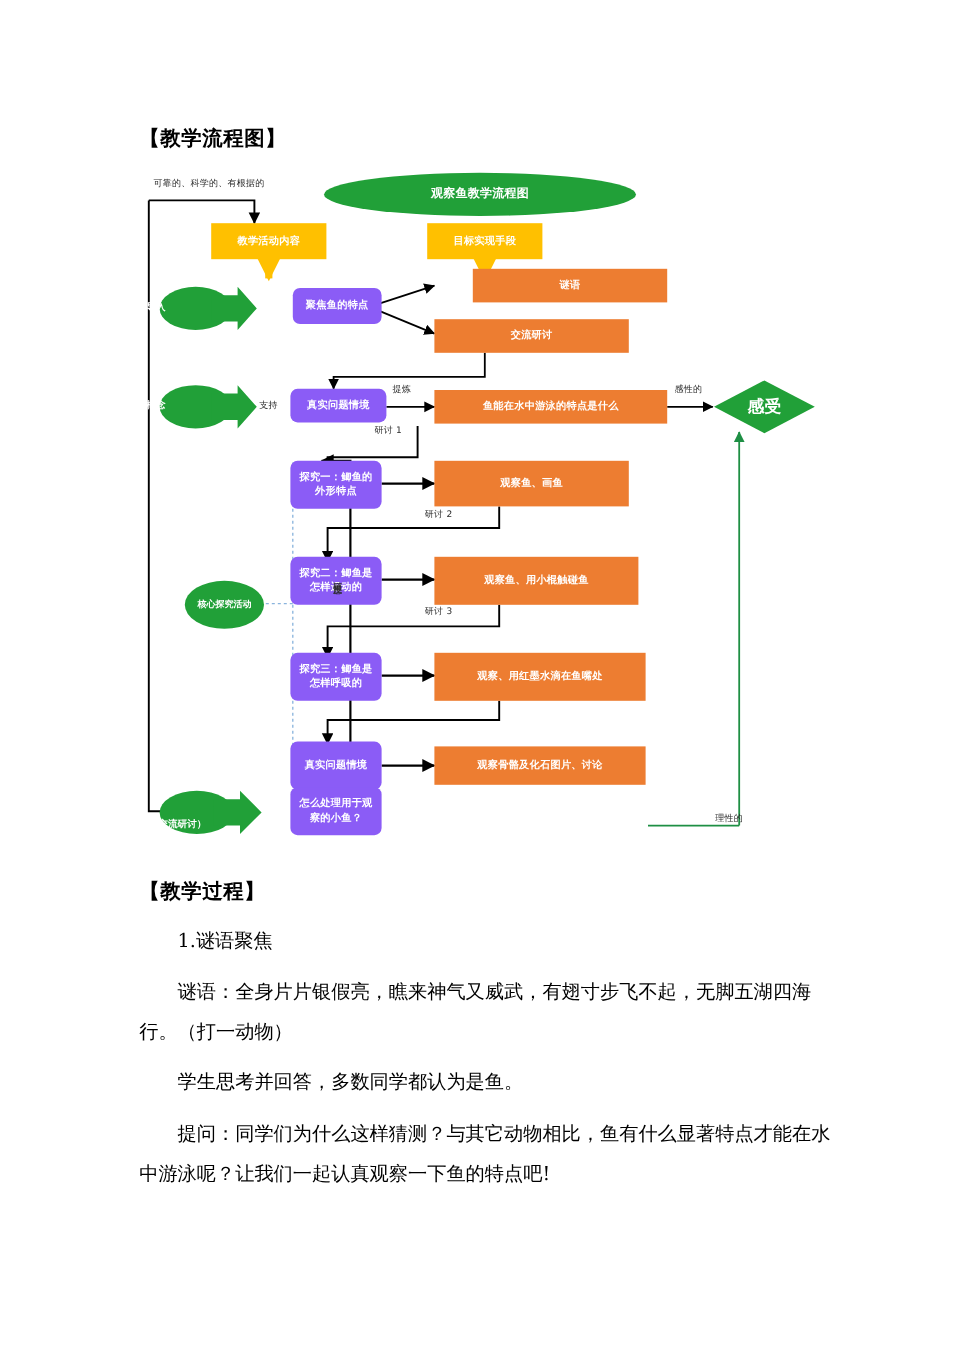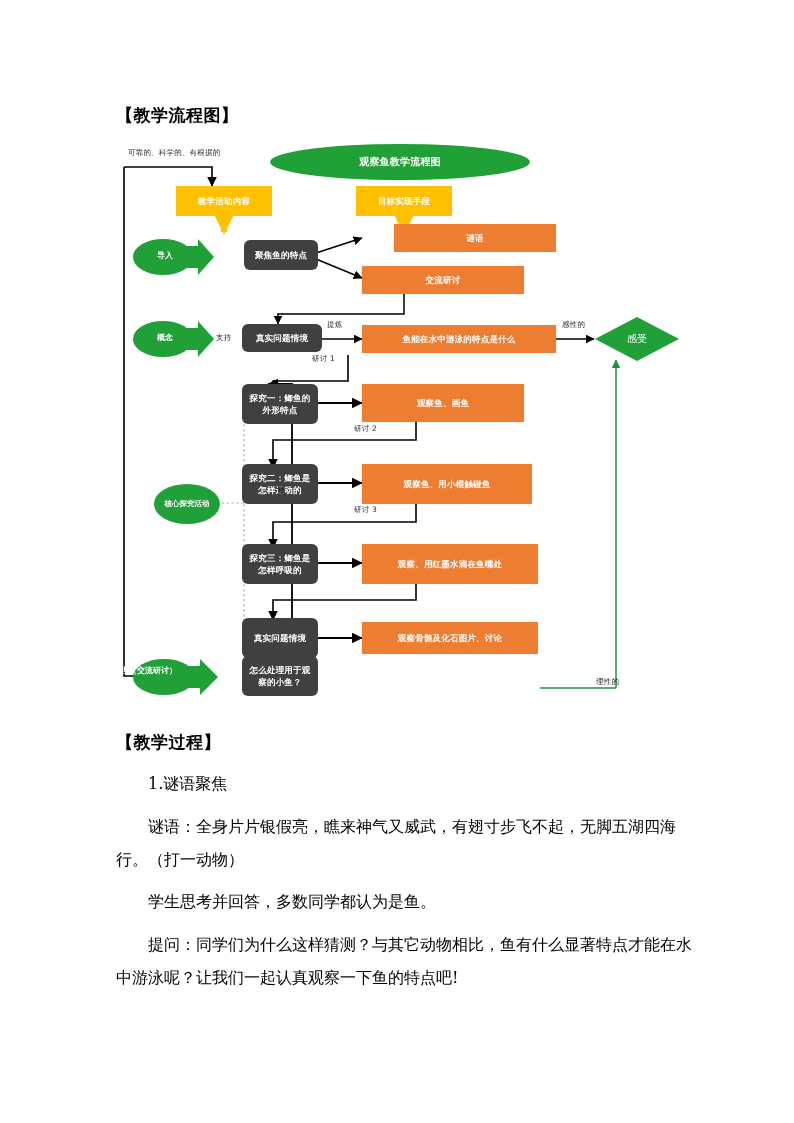--- a/index.html
+++ b/index.html
@@ -66,21 +66,21 @@
     align-items: center;
     justify-content: center;
     text-align: center;
     font-family: "DejaVu Sans", "Liberation Sans", sans-serif;
     color: #ffffff;
     font-size: 8.5px;
     line-height: 12px;
     font-weight: bold;
     letter-spacing: 0.2px;
   }
-  .node.blue   { background: #404040; border-radius: 6px; }
+  .node.blue   { background: #8b5cf6; border-radius: 6px; }
   .node.orange { background: #ed7d31; }
   .node.yellow { background: #ffc000; }
   .node.title  {
     background: #21a038;
     border-radius: 50% / 50%;
     font-size: 10px;
     color: #fff;
   }
 
   .lbl {
@@ -106,38 +106,37 @@
     justify-content: center;
   }
   .arrowshape .cap {
     position: absolute;
     z-index: 2;
     color: #fff;
     font-family: "DejaVu Sans", "Liberation Sans", sans-serif;
     font-size: 8px;
     line-height: 10.5px;
     font-weight: bold;
-    text-align: center;
     width: 100%;
     left: -8px;
   }
 
   .diamond {
     position: absolute;
     display: flex;
     align-items: center;
     justify-content: center;
   }
   .diamond .cap {
     position: absolute;
     z-index: 2;
     color: #fff;
     font-family: "DejaVu Sans", "Liberation Sans", sans-serif;
-    font-size: 10px;
-    font-weight: normal;
+    font-size: 14px;
+    font-weight: bold;
   }
 
   .ellipse {
     position: absolute;
     border-radius: 50%;
     background: #21a038;
     display: flex;
     align-items: center;
     justify-content: center;
     text-align: center;
@@ -242,21 +241,21 @@
 
     <div class="ellipse" style="left:38px; top:356px; width:66px; height:40px;">
       <span style="display:block; width:46px;">核心探究活动</span>
     </div>
 
     <div class="arrowshape" style="left:14px; top:526px; width:90px; height:46px;">
       <svg width="90" height="46" viewBox="0 0 90 46">
         <ellipse cx="34" cy="23" rx="31" ry="18" fill="#21a038"></ellipse>
         <path d="M48,12 L70,12 L70,5 L88,23 L70,41 L70,34 L48,34 z" fill="#21a038"></path>
       </svg>
-      <span class="cap" style="top:12px; left:-22px; width:74px;">推理（交流研讨）</span>
+      <span class="cap" style="top:28px; left:-22px; width:74px;">推理（交流研讨）</span>
     </div>
 
     <div class="node blue" style="left:128px; top:112px; width:74px; height:30px;">
       <span>聚焦鱼的特点</span>
     </div>
 
     <div class="node blue" style="left:126px; top:196px; width:80px; height:28px;">
       <span>真实问题情境</span>
     </div>
 

